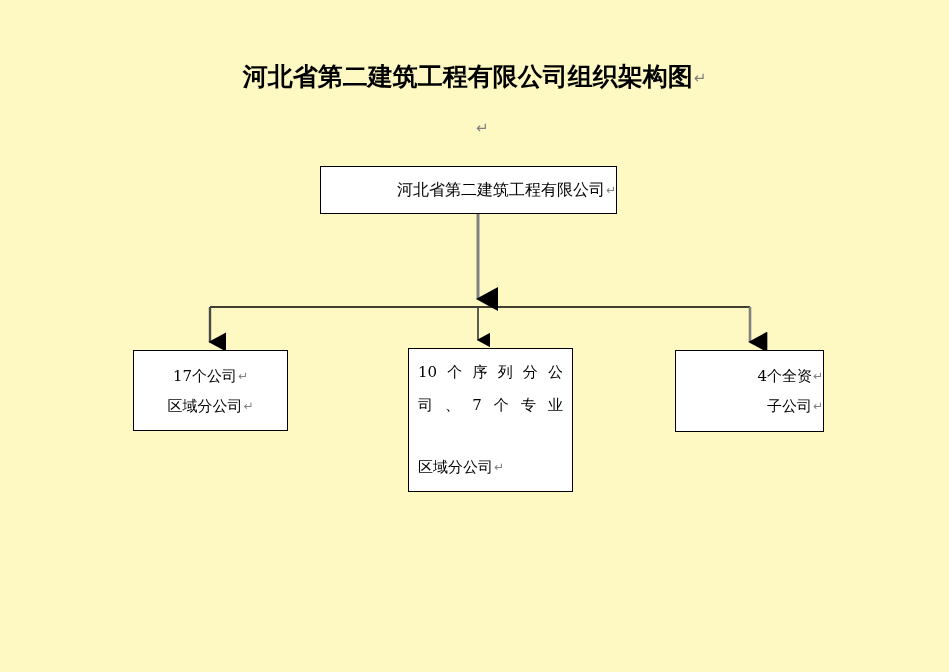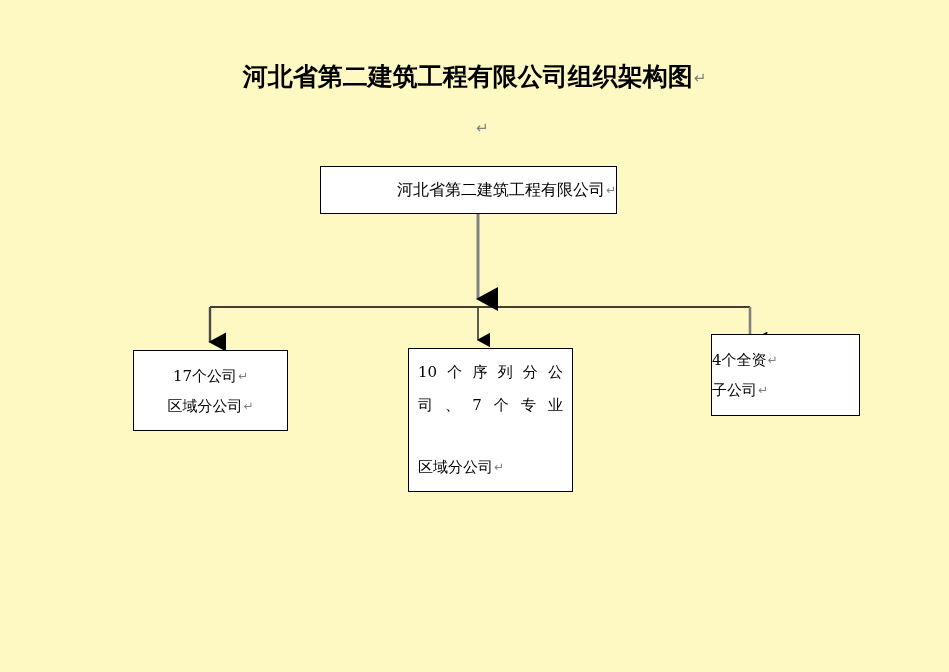--- a/index.html
+++ b/index.html
@@ -93,25 +93,24 @@
     left: 408px;
     top: 348px;
     width: 165px;
     height: 144px;
     align-items: stretch;
     padding: 0 9px;
   }
 
   .node-sub {
     left: 675px;
-    top: 334px;
+    top: 350px;
     width: 149px;
     height: 82px;
-    align-items: flex-start;
-    margin-left: 36px;
+    align-items: flex-end;
   }
 
   .line {
     display: block;
     white-space: nowrap;
     line-height: 30px;
   }
 
   .node-branch .line {
     line-height: 33px;

